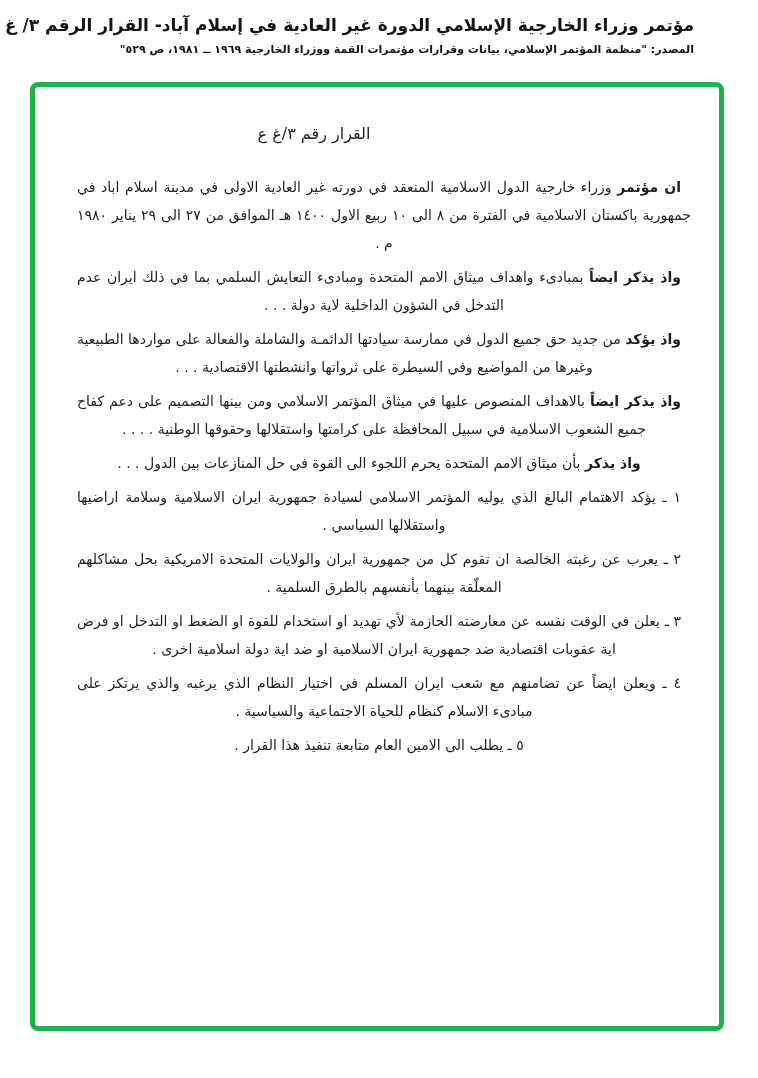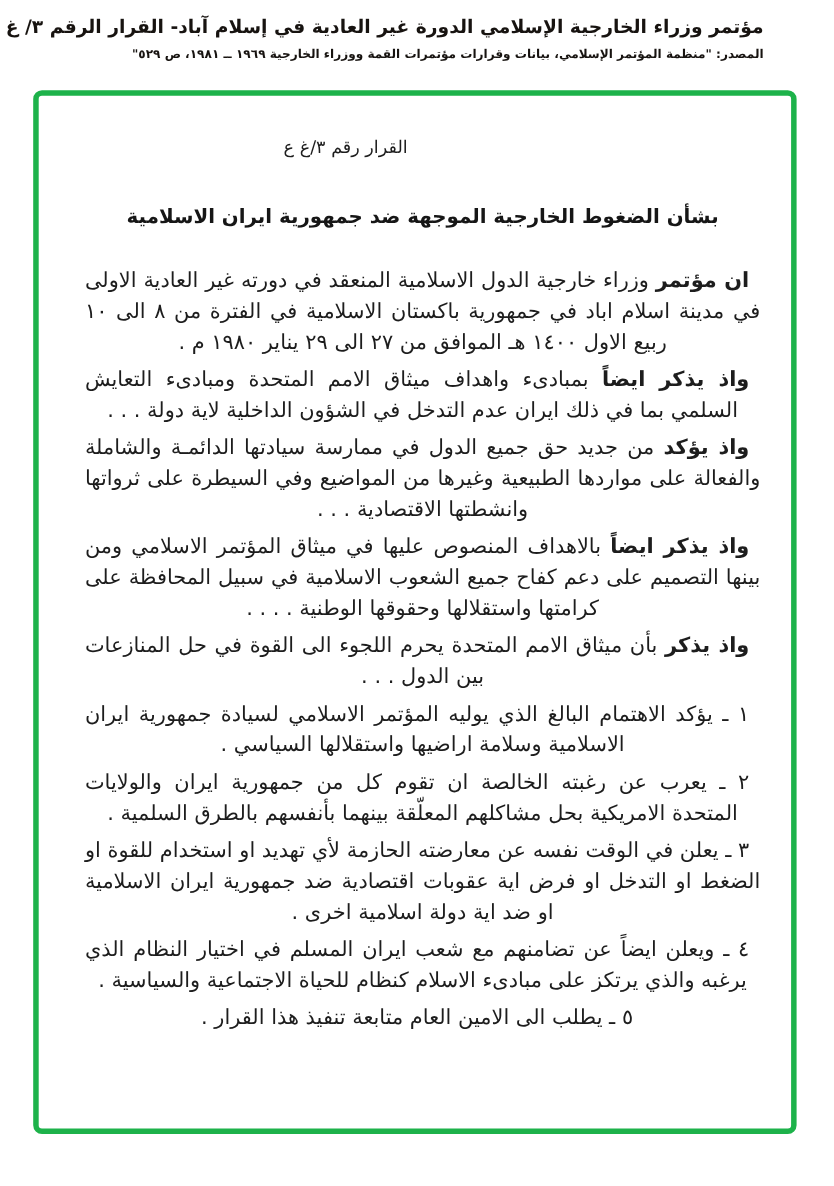--- a/index.html
+++ b/index.html
@@ -52,41 +52,40 @@
   .doc-title {
     text-align:center;
     font-size:18px;
     font-weight:bold;
     line-height:34px;
     color:#161616;
   }
   .doc-title.first { margin-top:34px; }
   .doc-body { margin-top:26px; }
   .para {
-    font-size:19px;
+    font-size:14px;
     line-height:28px;
     text-align:justify;
     text-align-last:center;
     margin:0 0 6px 0;
     text-indent:10px;
     color:#1d1d1d;
   }
   .para .lead { font-weight:bold; }
 </style>
 </head>
 <body>
 
 <header class="source-header">
   <div class="line1">مؤتمر وزراء الخارجية الإسلامي الدورة غير العادية في إسلام آباد- القرار الرقم ٣/ غ ع</div>
   <div class="line2">المصدر: "منظمة المؤتمر الإسلامي، بيانات وقرارات مؤتمرات القمة ووزراء الخارجية ١٩٦٩ ــ ١٩٨١، ص ٥٢٩"</div>
 </header>
 
 <main class="doc-frame">
   <div class="res-no">القرار رقم ٣/غ ع</div>
-  <div class="doc-title first">بشأن الضغوط الخارجية الموجهة ضد جمهورية ايران الاسلامية</div>
 
   <div class="doc-body">
     <p class="para"><span class="lead">ان مؤتمر</span><span> وزراء خارجية الدول الاسلامية المنعقد في دورته غير العادية الاولى في مدينة اسلام اباد في جمهورية باكستان الاسلامية في الفترة من ٨ الى ١٠ ربيع الاول ١٤٠٠ هـ الموافق من ٢٧ الى ٢٩ يناير ١٩٨٠ م .</span></p>
     <p class="para"><span class="lead">واذ يذكر ايضاً</span><span> بمبادىء واهداف ميثاق الامم المتحدة ومبادىء التعايش السلمي بما في ذلك ايران عدم التدخل في الشؤون الداخلية لاية دولة . . .</span></p>
     <p class="para"><span class="lead">واذ يؤكد</span><span> من جديد حق جميع الدول في ممارسة سيادتها الدائمـة والشاملة والفعالة على مواردها الطبيعية وغيرها من المواضيع وفي السيطرة على ثرواتها وانشطتها الاقتصادية . . .</span></p>
     <p class="para"><span class="lead">واذ يذكر ايضاً</span><span> بالاهداف المنصوص عليها في ميثاق المؤتمر الاسلامي ومن بينها التصميم على دعم كفاح جميع الشعوب الاسلامية في سبيل المحافظة على كرامتها واستقلالها وحقوقها الوطنية . . . .</span></p>
     <p class="para"><span class="lead">واذ يذكر</span><span> بأن ميثاق الامم المتحدة يحرم اللجوء الى القوة في حل المنازعات بين الدول . . .</span></p>
     <p class="para"><span class="lead"></span><span>١ ـ يؤكد الاهتمام البالغ الذي يوليه المؤتمر الاسلامي لسيادة جمهورية ايران الاسلامية وسلامة اراضيها واستقلالها السياسي .</span></p>
     <p class="para"><span class="lead"></span><span>٢ ـ يعرب عن رغبته الخالصة ان تقوم كل من جمهورية ايران والولايات المتحدة الامريكية بحل مشاكلهم المعلّقة بينهما بأنفسهم بالطرق السلمية .</span></p>
     <p class="para"><span class="lead"></span><span>٣ ـ يعلن في الوقت نفسه عن معارضته الحازمة لأي تهديد او استخدام للقوة او الضغط او التدخل او فرض اية عقوبات اقتصادية ضد جمهورية ايران الاسلامية او ضد اية دولة اسلامية اخرى .</span></p>

